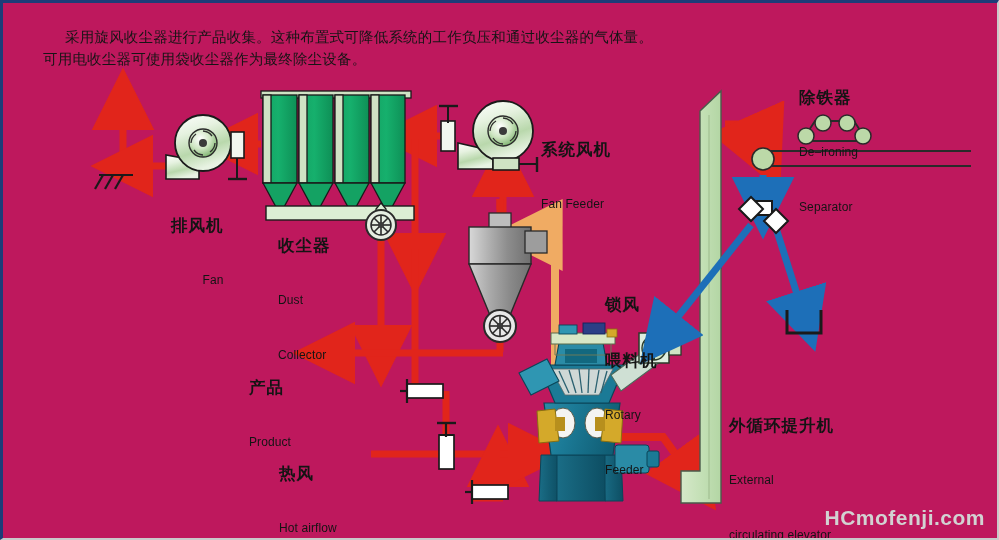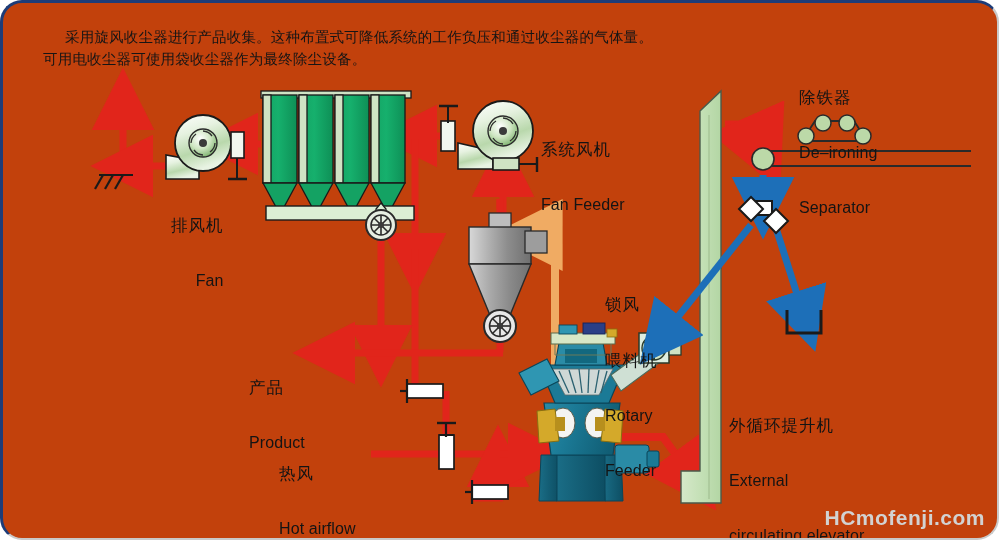--- a/index.html
+++ b/index.html
@@ -7,28 +7,27 @@
     padding: 0;
     background: #ffffff;
   }
   body {
     font-family: "Liberation Sans", "DejaVu Sans", sans-serif;
   }
   #page {
     position: relative;
     width: 999px;
     height: 540px;
-    background: #c2410c;
+    background: #be185d;
     overflow: hidden;
     box-sizing: border-box;
     border-top: 3px solid #1d3c78;
     border-left: 3px solid #1d3c78;
     border-right: 2px solid #c9c9c9;
     border-bottom: 2px solid #c9c9c9;
-    border-radius: 22px;
   }
   #canvas {
     position: absolute;
     inset: 0;
   }
   svg.layer {
     position: absolute;
     left: 0; top: 0;
     width: 999px; height: 540px;
     overflow: visible;
@@ -42,27 +41,27 @@
     letter-spacing: .2px;
   }
   .lbl {
     position: absolute;
     color: #141414;
     white-space: pre;
   }
   .lbl .cn {
     display: block;
     font-size: 16.5px;
-    font-weight: normal;
+    font-weight: bold;
     line-height: 20px;
     letter-spacing: 1px;
   }
   .lbl .en {
     display: block;
-    font-size: 16px;
+    font-size: 12px;
     line-height: 19px;
     letter-spacing: .1px;
   }
   .watermark {
     position: absolute;
     right: 12px;
     bottom: 8px;
     font-size: 21px;
     font-weight: bold;
     color: #d2d2d2;
@@ -404,20 +403,25 @@
     </svg>
 
     <div class="caption" style="left:62px; top:23px;">采用旋风收尘器进行产品收集。这种布置式可降低系统的工作负压和通过收尘器的气体量。</div>
     <div class="caption" style="left:40px; top:45px;">可用电收尘器可使用袋收尘器作为最终除尘设备。</div>
 
     <div class="lbl" style="left:168px; top:176px; text-align:right;">
       <span class="cn">排风机</span>
       <span class="en">Fan</span>
     </div>
 
+    <div class="lbl" style="left:275px; top:196px;">
+      <span class="cn">收尘器</span>
+      <span class="en">Dust</span>
+      <span class="en">Collector</span>
+    </div>
 
     <div class="lbl" style="left:538px; top:100px;">
       <span class="cn">系统风机</span>
       <span class="en">Fan Feeder</span>
     </div>
 
     <div class="lbl" style="left:796px; top:48px;">
       <span class="cn">除铁器</span>
       <span class="en">De–ironing</span>
       <span class="en">Separator</span>

